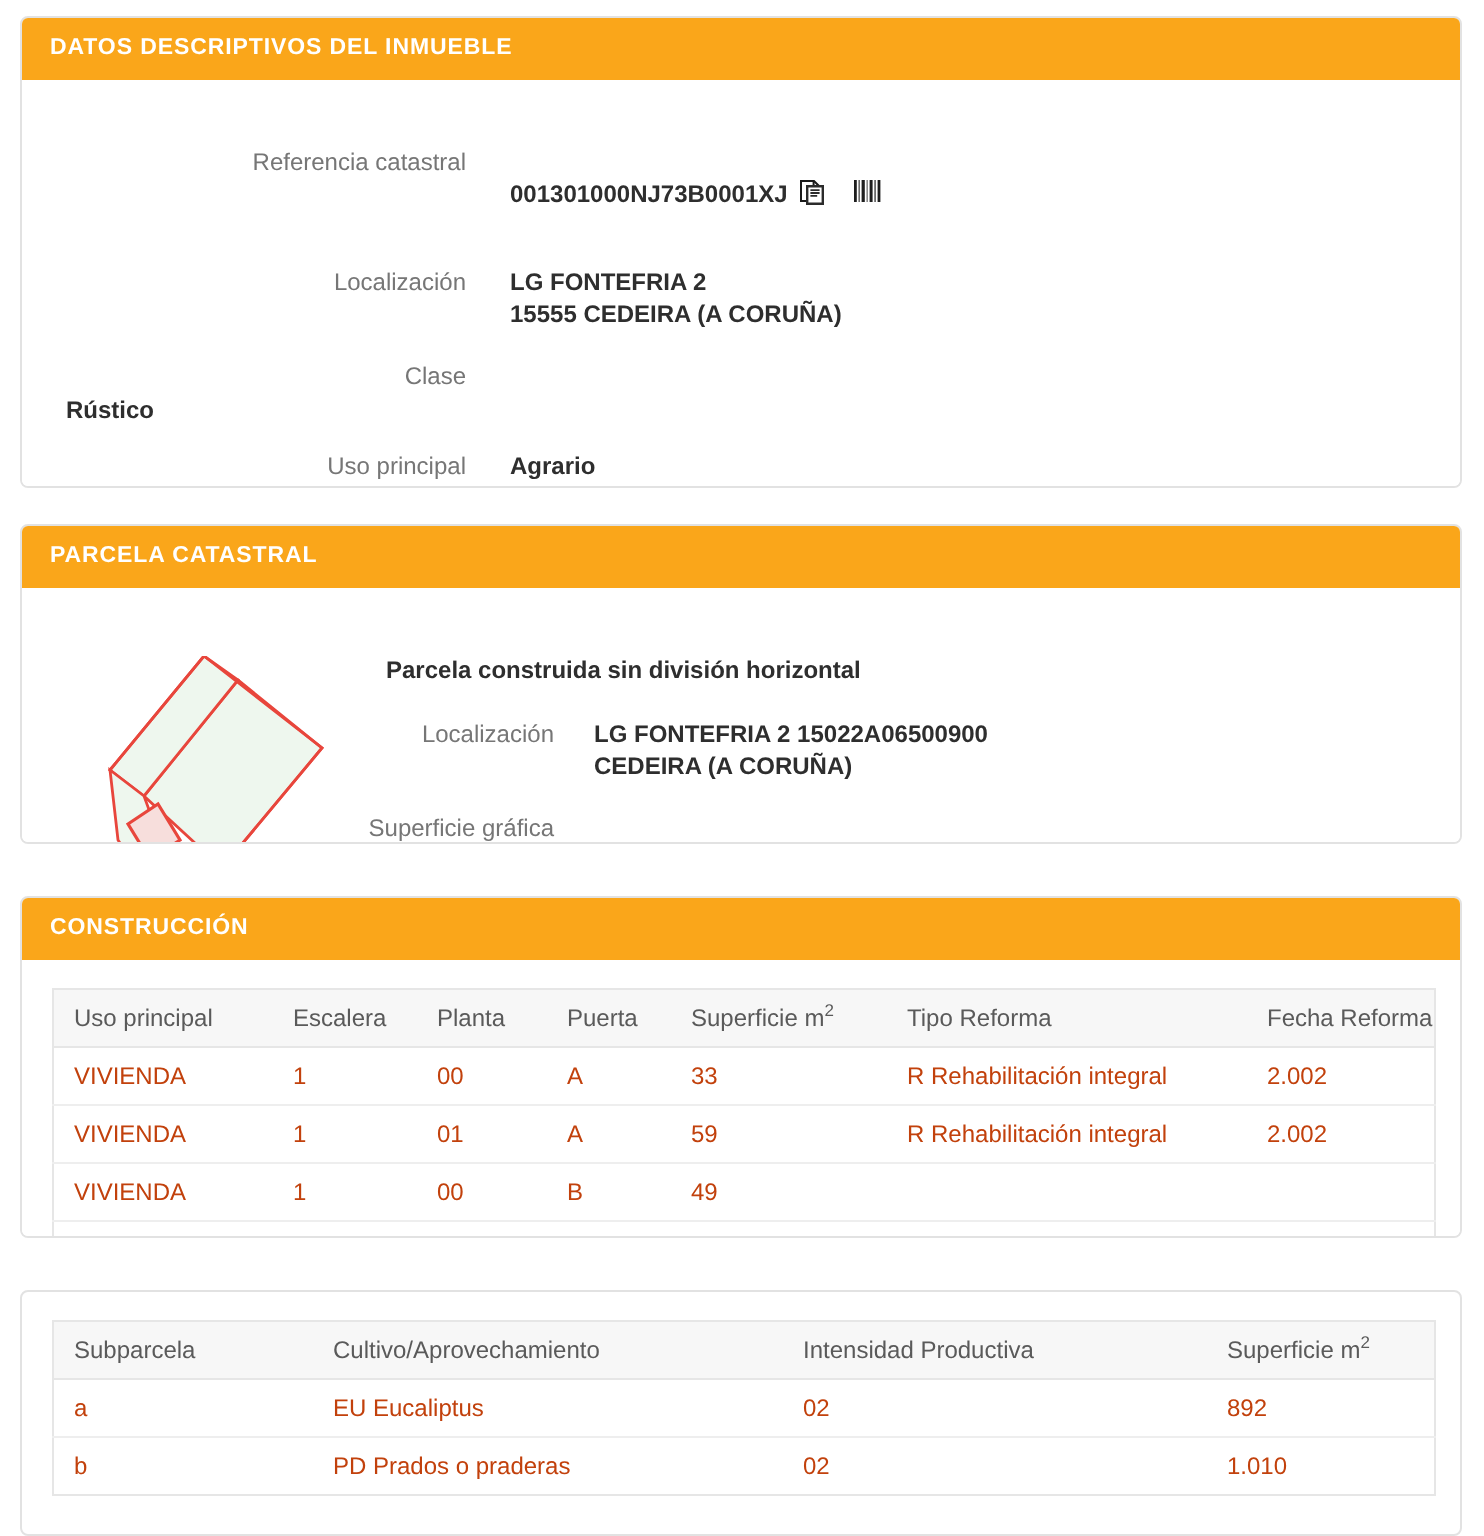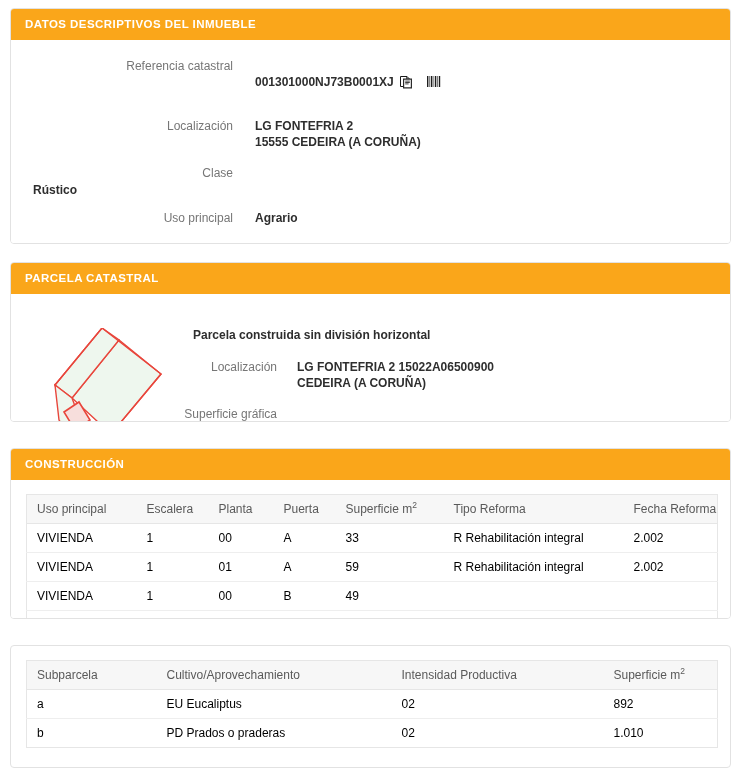--- a/index.html
+++ b/index.html
@@ -79,21 +79,21 @@
   
   #sec-datos .field-label { width: 222px; }
   #sec-datos .field-value { margin-left: 22px; }
   #sec-datos .field-row { margin-bottom: 11px; }
 
   
   #sec-parcela .field-label { width: 96px; }
   #sec-parcela .field-value { margin-left: 20px; }
   #sec-parcela .field-row { margin-bottom: 11px; }
 
-  .ref-line { display: flex; align-items: center; }
+  .ref-line { display: flex; align-items: flex-start; }
 
   
   .icon-btn {
     display: inline-flex;
     align-items: center;
     justify-content: center;
     cursor: pointer;
     vertical-align: middle;
   }
   .icon-doc { margin-left: 6px; }
@@ -154,21 +154,21 @@
     color: #5a5a5a;
     font-weight: normal;
     text-align: left;
     padding: 7px 0 7px 10px;
     border-bottom: 1px solid #e6e6e6;
     height: 25px;
     box-sizing: border-box;
     font-size: 12px;
   }
   .data-table tbody td {
-    color: #000000;
+    color: #c2410c;
     padding: 7px 0 7px 10px;
     border-bottom: 1px solid #eeeeee;
     height: 24px;
     box-sizing: border-box;
     font-size: 12px;
   }
   .data-table tbody tr:last-child td { border-bottom: none; }
 
   
   #sec-datos    { top: 8px;   height: 236px; }
@@ -176,21 +176,21 @@
   #sec-constr   { top: 448px; height: 171px; }
   #sec-cultivo  { top: 645px; height: 123px; }
 </style>
 </head>
 <body>
 
 <div class="page">
 
   <div class="panel" id="sec-datos">
     <div class="panel-header">DATOS DESCRIPTIVOS DEL INMUEBLE</div>
-    <div class="panel-body" style="padding-top:17px;">
+    <div class="panel-body" style="padding-top:32px;">
 
       <div class="field-row">
         <div class="field-label">Referencia catastral</div>
         <div class="field-value">
           <span class="ref-line">
             <span>001301000NJ73B0001XJ</span>
             <span class="icon-btn icon-doc">
               <svg width="13" height="14" viewBox="0 0 13 14">
                 <path d="M0.5 1.5 L7 1.5 L9.5 4 L9.5 11.5 L0.5 11.5 Z" fill="#ffffff" stroke="#1a1a1a" stroke-width="1"></path>
                 <path d="M6.8 1.6 L6.8 4.1 L9.4 4.1" fill="none" stroke="#1a1a1a" stroke-width="1"></path>

